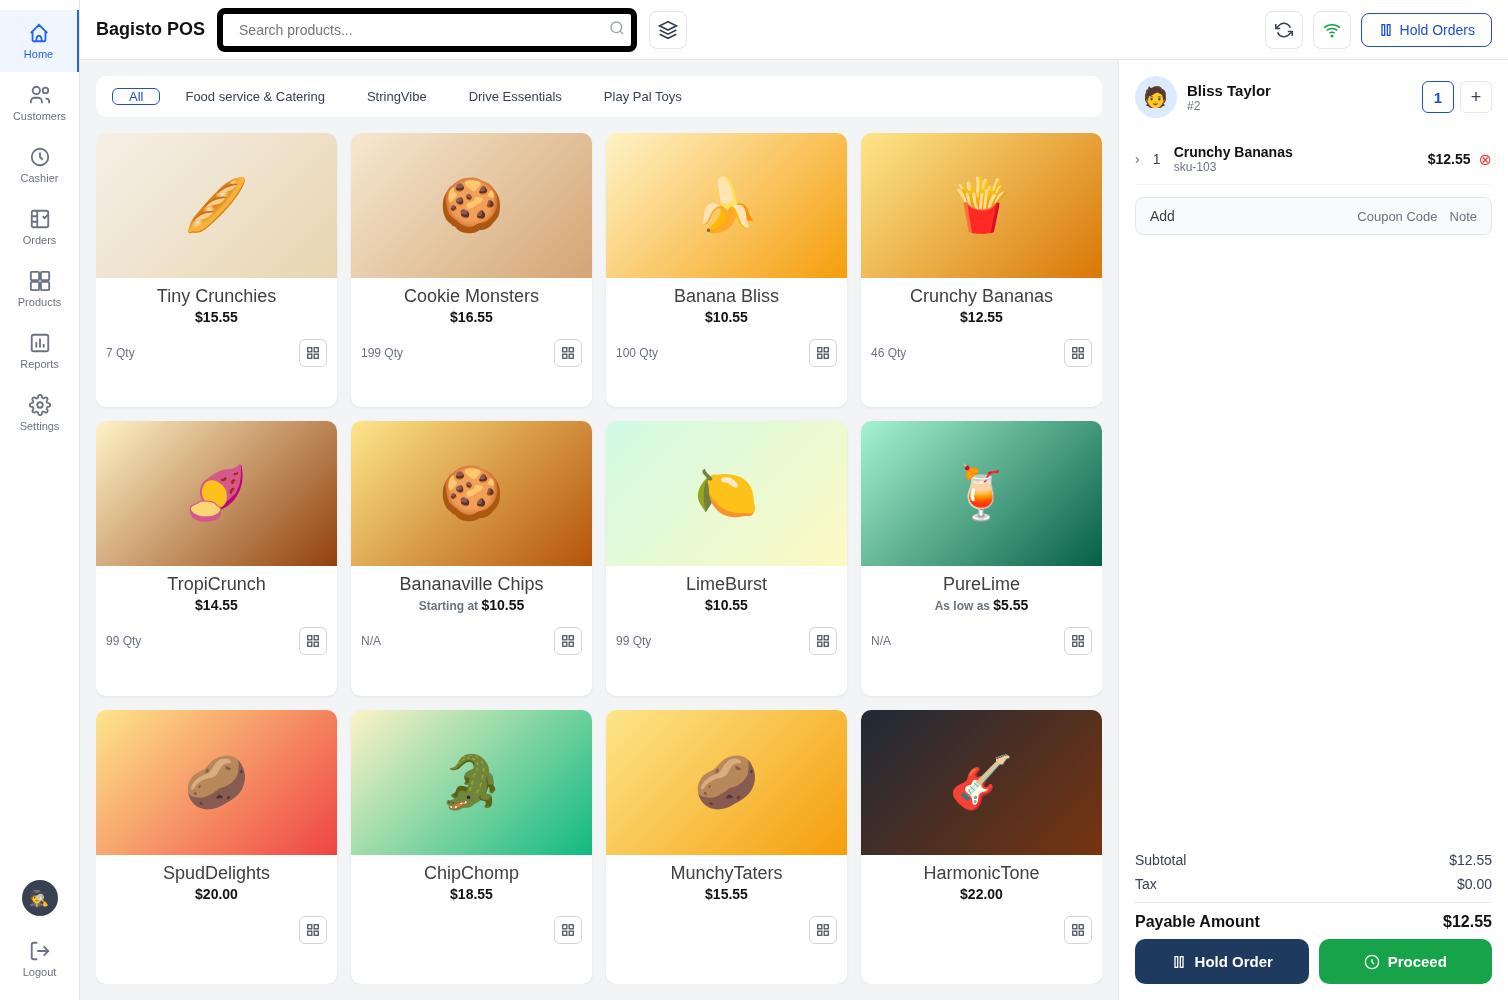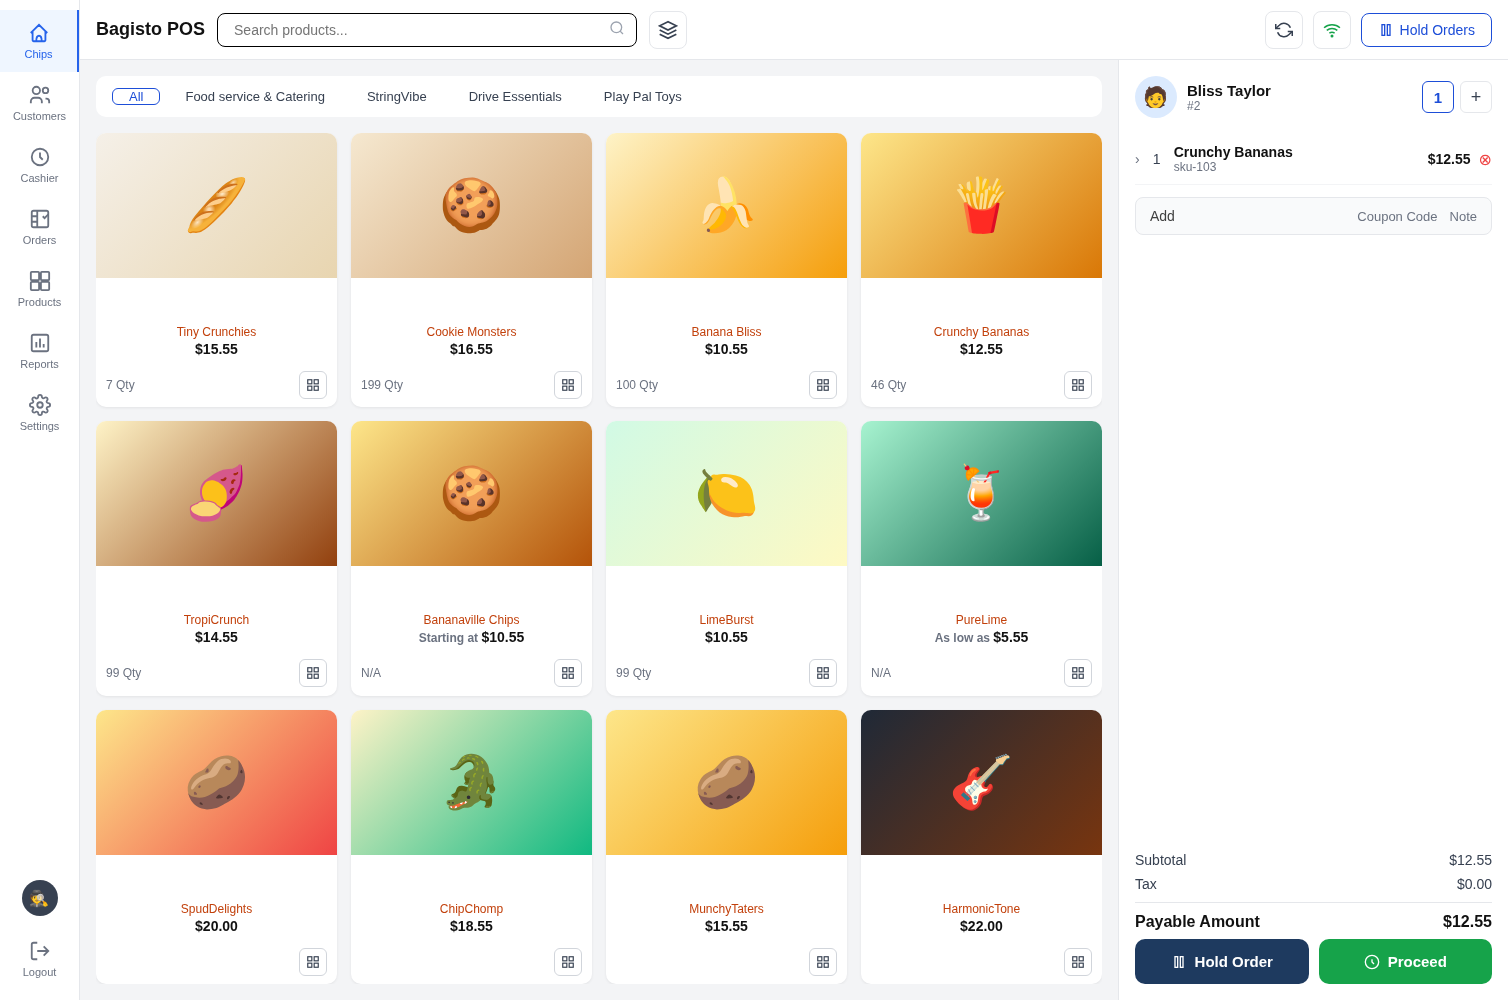--- a/index.html
+++ b/index.html
@@ -68,21 +68,21 @@
       white-space: nowrap;
     }
     .search-wrapper {
       flex: 1;
       max-width: 420px;
       position: relative;
     }
     .search-input {
       width: 100%;
       padding: 8px 16px 8px 16px;
-      border: 1px solid #000000;
+      border: 6px solid #000000;
       border-radius: 8px;
       font-size: 14px;
       color: #374151;
       outline: none;
     }
     .search-icon-wrapper {
       position: absolute;
       right: 12px;
       top: 50%;
       transform: translateY(-50%);
@@ -185,24 +185,23 @@
       background: #e5e7eb;
       display: flex;
       align-items: center;
       justify-content: center;
       font-size: 40px;
     }
     .product-card-body {
       padding: 8px 10px;
     }
     .product-name {
-      font-size: 12px;
-      color: #c2410c;
+      font-size: 18px;
+      color: #404040;
       text-align: center;
-      margin-top: 39px;
     }
     .product-price {
       font-size: 14px;
       font-weight: 700;
       color: #111;
       text-align: center;
       margin-top: 2px;
     }
     .product-price-prefix {
       font-weight: 700;
@@ -390,21 +389,21 @@
     .product-card-img { font-size: 50px; }
   </style>
 </head>
 <body>
 
 <div class="sidebar">
   <div class="sidebar-item active">
     <svg viewBox="0 0 24 24" fill="none" stroke="currentColor" stroke-width="2">
       <path d="M3 12L5 10M5 10L12 3L19 10M5 10V20C5 20.552 5.448 21 6 21H9M19 10L21 12M19 10V20C19 20.552 18.552 21 18 21H15M9 21C9 21 9 15 12 15C15 15 15 21 15 21M9 21H15"></path>
     </svg>
-    <span>Chips</span>
+    <span>Home</span>
   </div>
   <div class="sidebar-item">
     <svg viewBox="0 0 24 24" fill="none" stroke="currentColor" stroke-width="2">
       <circle cx="8" cy="7" r="4"></circle>
         <path d="M2 21v-2a4 4 0 014-4h4a4 4 0 014 4v2"></path>
       <circle cx="18" cy="7" r="3"></circle>
         <path d="M22 21v-2a3 3 0 00-3-3h-1"></path>
     </svg>
     <span>Customers</span>
   </div>

